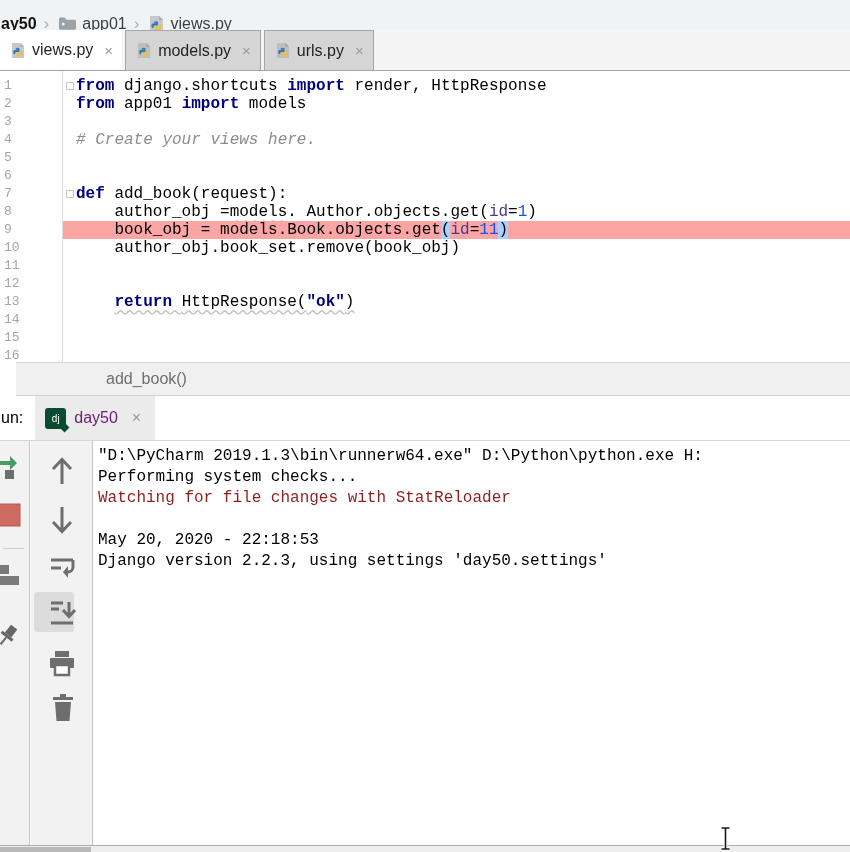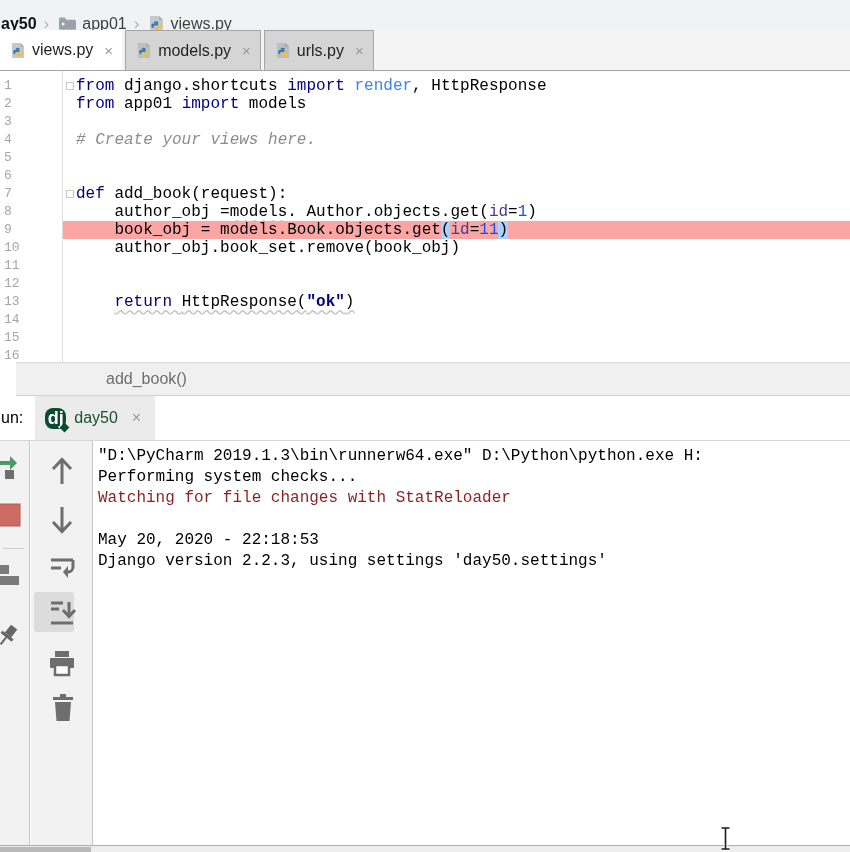--- a/index.html
+++ b/index.html
@@ -26,44 +26,44 @@
   
   .editor{position:absolute;top:71px;left:0;right:0;height:291px;background:#fff;overflow:hidden}
   .editor-lines{padding-top:6px;font-family:"Liberation Mono","DejaVu Sans Mono",monospace}
   .eline{display:flex;height:18px;line-height:18px;font-size:16px;white-space:pre}
   .eline .ln{flex:0 0 62px;width:62px;color:#a6a6a6;font-size:13px;line-height:18px;padding-left:4px;
     font-family:"Liberation Mono","DejaVu Sans Mono",monospace}
   .eline .codearea{flex:1 1 auto;padding-left:14px}
   .eline.caret .codearea{background:#fca5a5}
   .gutter-border{position:absolute;left:62px;top:0;bottom:0;width:1px;background:#dcdcdc}
   .fold-mark{position:absolute;width:8px;height:8px;border:1px solid #c9c9c9;background:#fff}
-  .tk-kw{color:#000080;font-weight:normal}
+  .tk-kw{color:#000080;font-weight:bold}
   .tk-pl{color:#000}
-  .tk-gr{color:#3b82f6}
+  .tk-gr{color:#000000}
   .tk-cm{color:#8c8c8c;font-style:italic}
   .tk-num{color:#1750eb}
   .tk-ka{color:#4a3c8c}
   .tk-str{color:#000080;font-weight:bold}
   .tk-sel{background:#a6d2ff}
   .tk-sq{text-decoration-line:underline;text-decoration-style:wavy;text-decoration-color:#c6c6c6;text-underline-offset:3px}
 
   
   .ctxbar{position:absolute;top:362px;left:16px;right:0;height:34px;background:#f0f0f0;
     border-top:1px solid #d8d8d8;border-bottom:1px solid #d2d2d2;
     display:flex;align-items:center;padding-left:90px;font-size:16px;color:#6e6e6e}
 
   
   .runbar{position:absolute;top:396px;left:0;right:0;height:44px;background:#fff;display:flex;align-items:stretch}
   .run-label{display:flex;align-items:center;font-size:16px;color:#000;padding-left:1px}
   .run-tab{margin-left:12px;background:#ebebeb;display:flex;align-items:center;padding:0 14px 0 10px;gap:8px}
-  .dj-badge{position:relative;width:21px;height:21px;background:#0c4b33;border-radius:8px;color:#fff;
-    font-weight:bold;font-size:18px;display:flex;align-items:center;justify-content:center}
+  .dj-badge{position:relative;width:21px;height:21px;background:#0c4b33;border-radius:3px;color:#fff;
+    font-weight:normal;font-size:10px;display:flex;align-items:center;justify-content:center}
   .dj-badge:after{content:"";position:absolute;right:-2px;bottom:-2px;width:7px;height:7px;background:#0c4b33;
     transform:rotate(45deg)}
-  .run-tab-label{font-size:16px;color:#14532d}
+  .run-tab-label{font-size:16px;color:#701a75}
   .run-tab .close{color:#9a9a9a;font-size:16px;margin-left:6px}
 
   
   .console-area{position:absolute;top:440px;left:0;right:0;height:405px;border-top:1px solid #d6d6d6;background:#fff}
   .tool-col1{position:absolute;left:0;top:0;bottom:0;width:30px;background:#f2f2f2;
     border-right:1px solid #c6c6c6;overflow:hidden}
   .tool-col2{position:absolute;left:31px;top:0;bottom:0;width:62px;background:#f2f2f2;
     border-right:1px solid #c6c6c6;overflow:hidden}
   .ticon{position:absolute}
   .sel-box{position:absolute;left:3px;top:151px;width:40px;height:40px;background:#dcdcdc;border-radius:3px}

